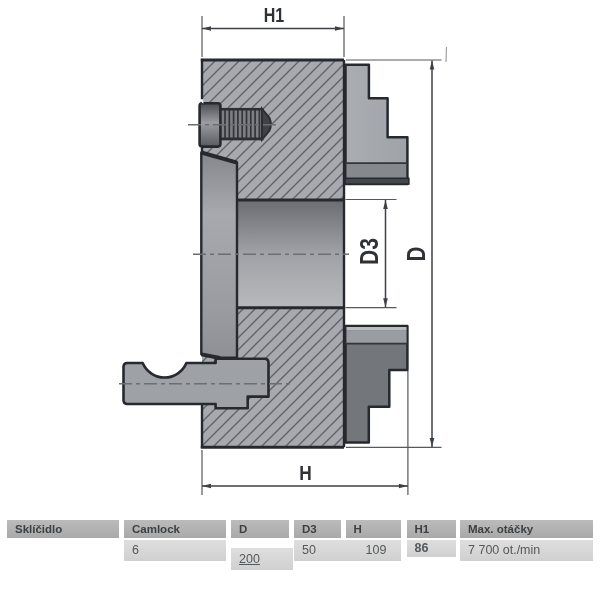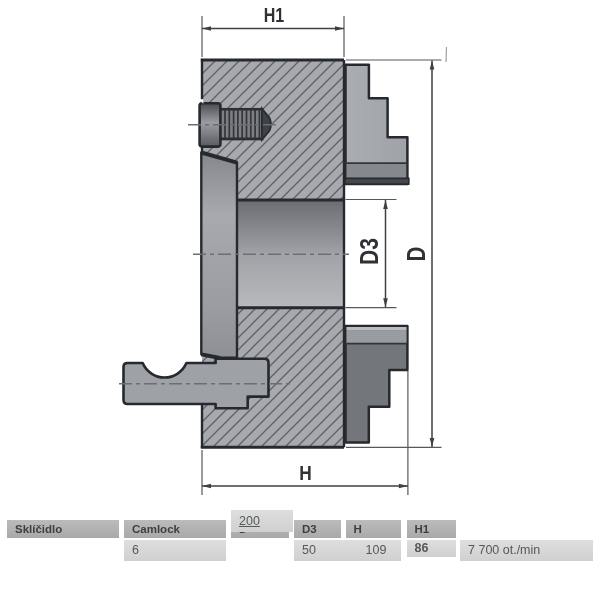--- a/index.html
+++ b/index.html
@@ -183,25 +183,26 @@
 <div class="cell hdr" style="left:7px;top:520px;width:112px;height:17.5px;">Sklíčidlo</div>
 
 <div class="cell hdr" style="left:231px;top:520px;width:58px;height:17.5px;">D</div>
 
 <div class="cell hdr" style="left:294px;top:520px;width:46.5px;height:17.5px;">D3</div>
 
 <div class="cell hdr" style="left:345.5px;top:520px;width:55px;height:17.5px;">H</div>
 
 <div class="cell hdr" style="left:406.5px;top:520px;width:49px;height:17.5px;">H1</div>
 
+<div class="cell hdr" style="left:460px;top:520px;width:133px;height:17.5px;">Max. otáčky</div>
 
 
 <div class="cell dat" style="left:124px;top:539.5px;width:102px;height:21.5px;">6</div>
 
-<div class="cell dat" style="left:231px;top:510px;width:62px;height:21.5px;text-decoration:underline;">200</div>
+<div class="cell dat" style="left:231px;top:548px;width:62px;height:21.5px;text-decoration:underline;">200</div>
 
 <div class="cell dat" style="left:294px;top:539.5px;width:55px;height:21.5px;">50</div>
 
 <div class="cell dat" style="left:345.5px;top:539.5px;width:55px;height:21.5px;padding-left:20px;">109</div>
 
 <div class="cell dat" style="left:406.5px;top:539.5px;width:49px;height:17px;font-weight:bold;">86</div>
 
 <div class="cell dat" style="left:460px;top:539.5px;width:133px;height:21.5px;">7 700 ot./min</div>
 </div>
 

